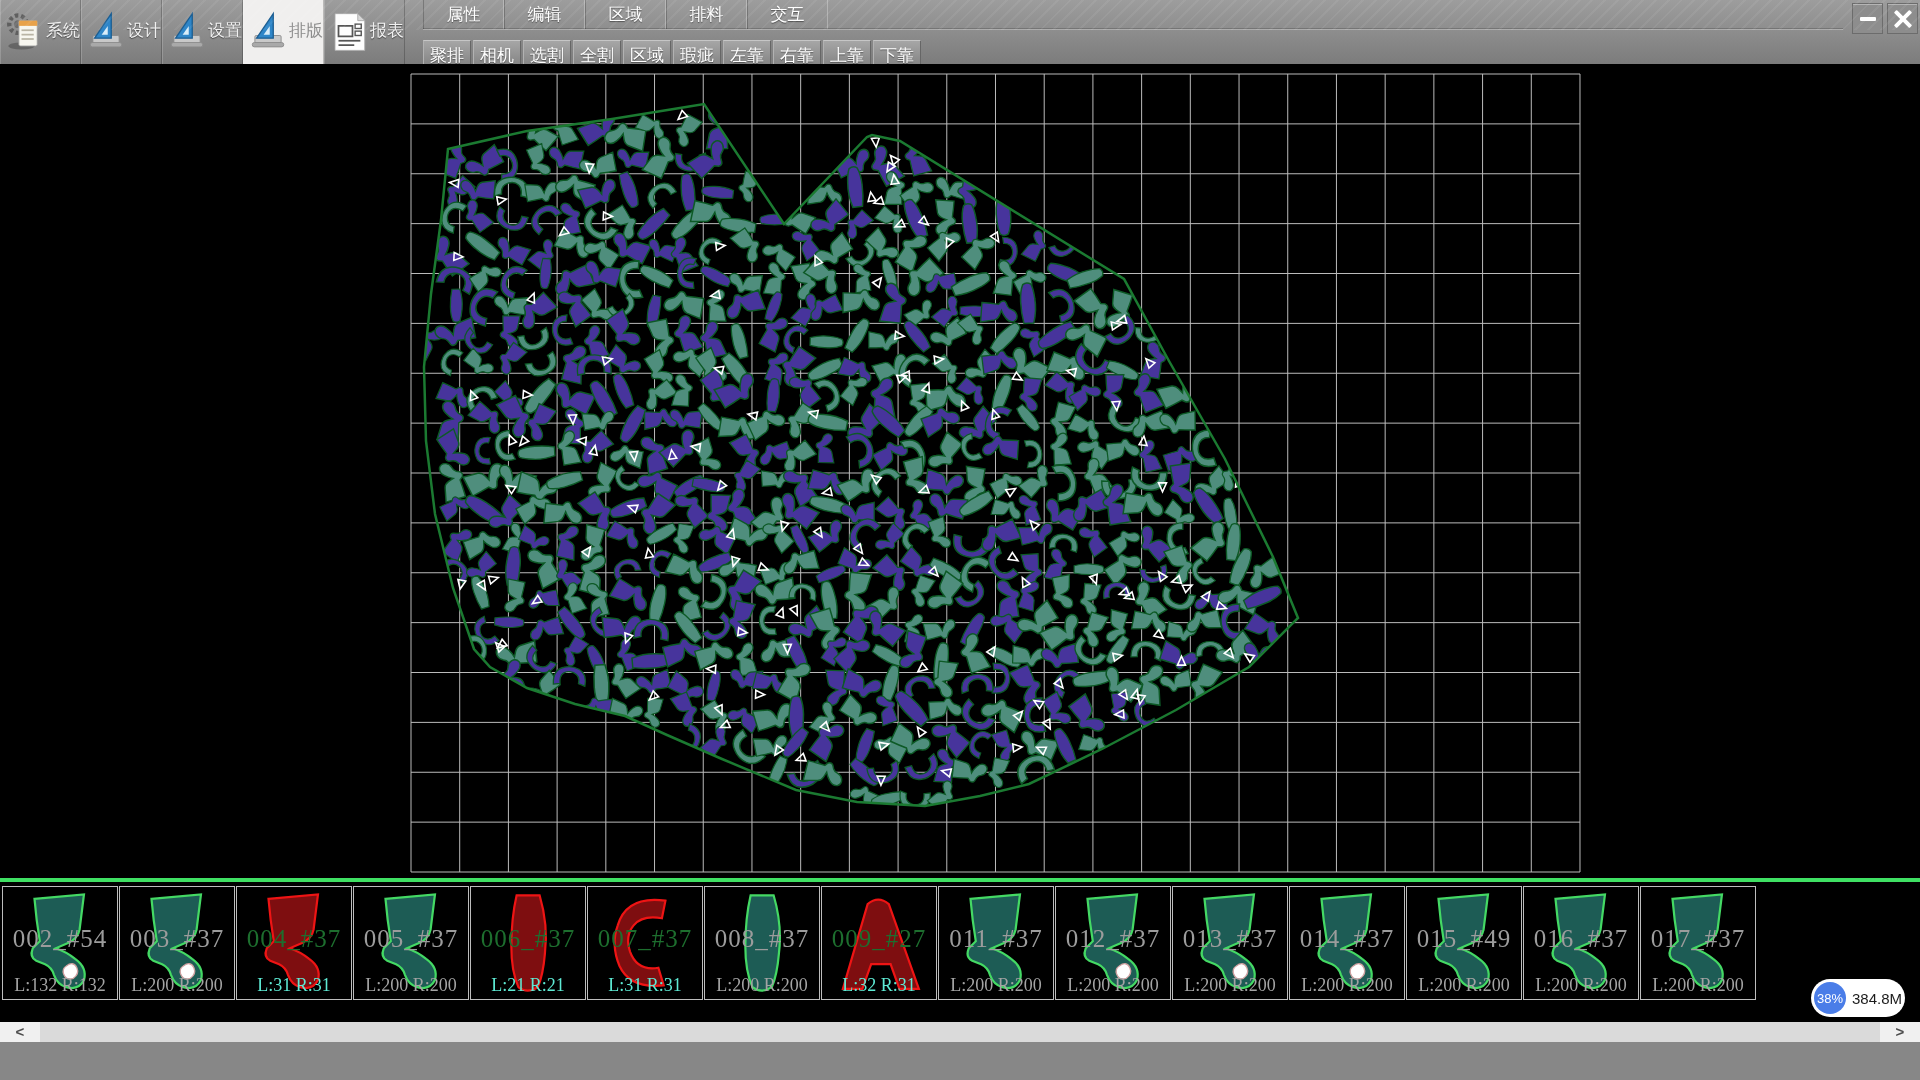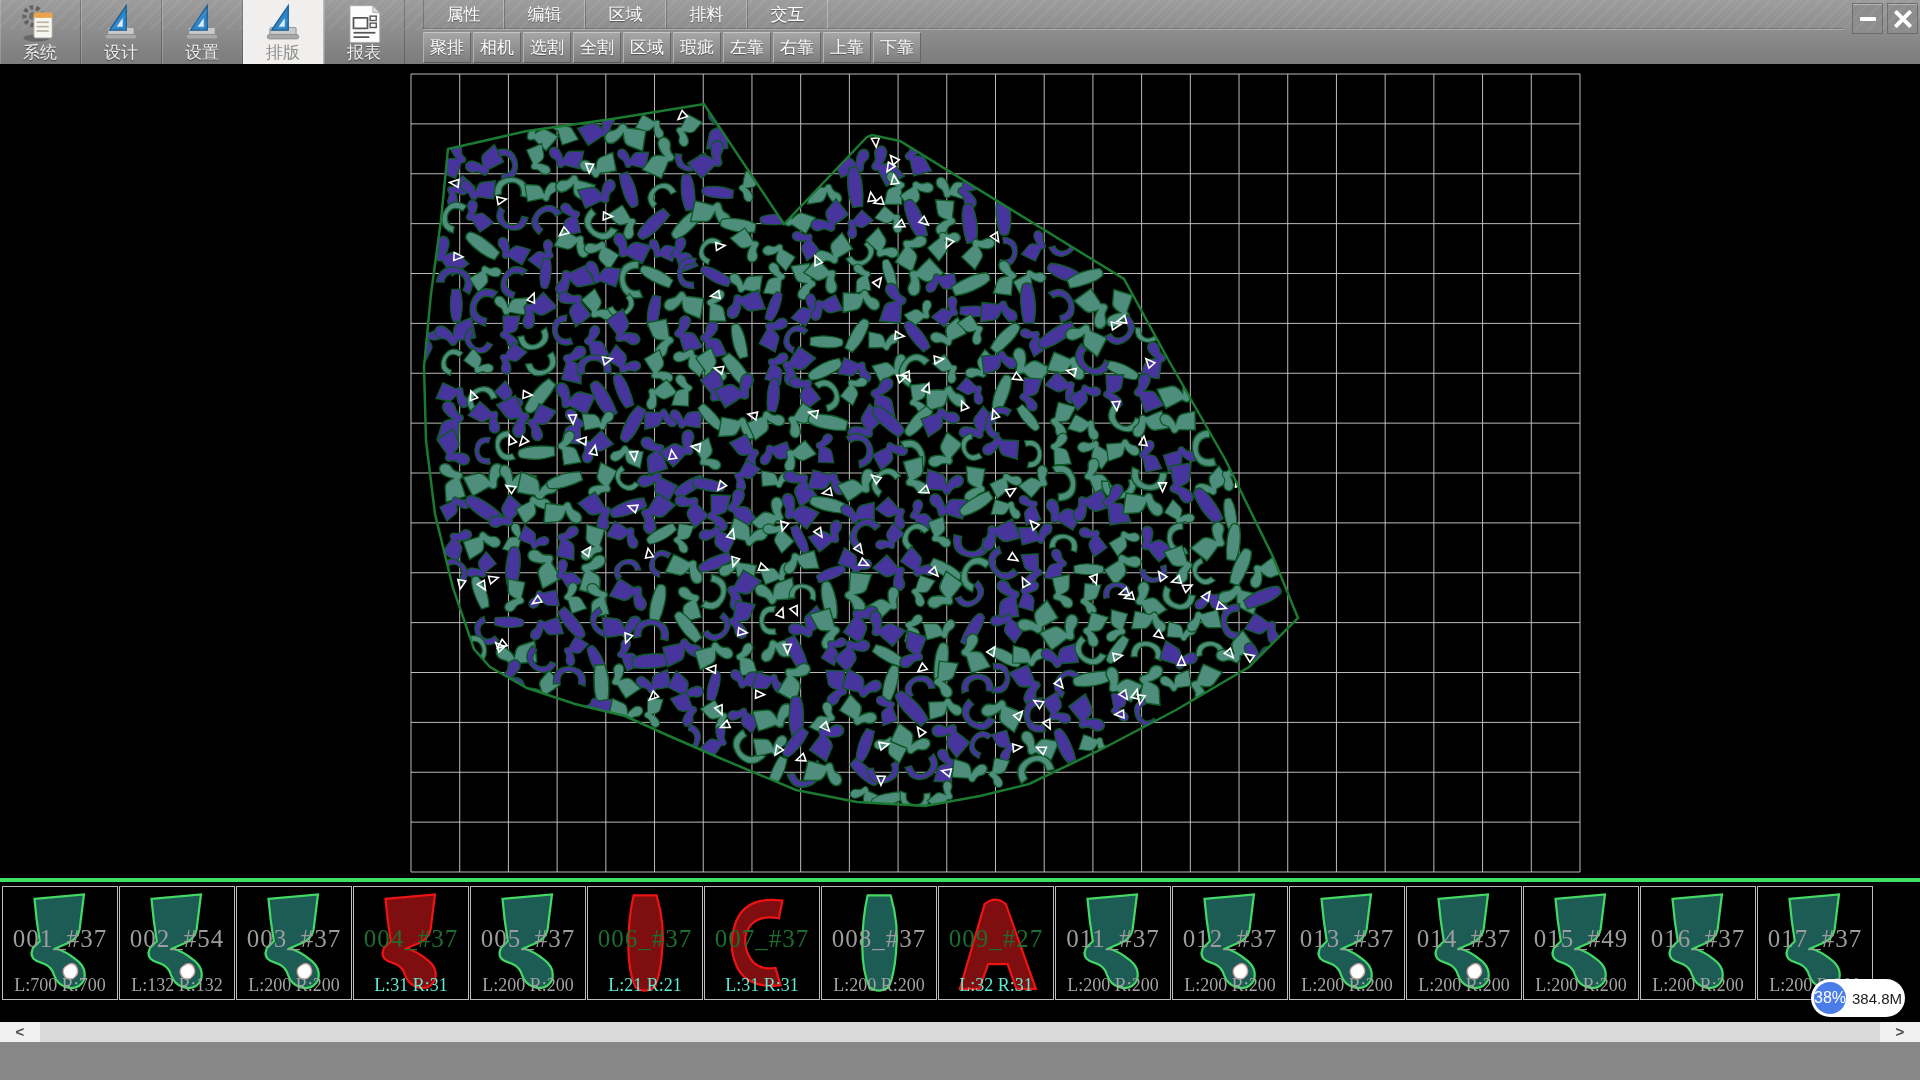--- a/index.html
+++ b/index.html
@@ -6,36 +6,36 @@
   body{width:1920px;height:1080px;overflow:hidden;background:#000;
        font-family:"Liberation Sans",sans-serif;position:relative;}
 
   
   #toolbar{position:absolute;top:0;left:0;width:1920px;height:64px;
     background:linear-gradient(#9d9d9d,#7c7c7c);}
   #toolbar::after{content:"";position:absolute;inset:0 0 34px 0;
     background:repeating-linear-gradient(135deg,rgba(255,255,255,.06) 0 2px,rgba(0,0,0,0) 2px 9px);
     pointer-events:none;}
   #bigbtns{position:absolute;left:0;top:0;display:flex;height:64px;}
-  .bigbtn{width:81px;height:64px;box-sizing:border-box;display:flex;flex-direction:column;
+  .bigbtn{width:81px;height:64px;box-sizing:border-box;display:flex;flex-direction:row;
     align-items:center;justify-content:flex-end;padding-bottom:2px;
     border-right:1px solid rgba(0,0,0,.22);box-shadow:inset 1px 0 0 rgba(255,255,255,.18);}
   .bigbtn .bicon{width:42px;height:40px;margin-bottom:1px;}
   .bigbtn .blbl{font-size:17px;color:#f0f0f0;text-shadow:0 1px 1px rgba(0,0,0,.5);line-height:18px;}
   .bigbtn.selected{background:#f0efee;}
   .bigbtn.selected .blbl{color:#8d8d8d;text-shadow:none;}
 
   #menucol{position:absolute;left:423px;top:0;height:64px;}
   #tabs{display:flex;height:29px;}
   .tab{width:81px;height:29px;line-height:29px;text-align:center;font-size:17px;color:#fff;
     text-shadow:0 1px 1px rgba(0,0,0,.45);box-sizing:border-box;
     border-left:1px solid rgba(0,0,0,.22);border-right:1px solid rgba(255,255,255,.28);}
   #tabline{position:absolute;top:29px;left:423px;width:1420px;height:1px;
     background:rgba(255,255,255,.28);box-shadow:0 -1px 0 rgba(0,0,0,.18);}
-  #tools{display:flex;height:34px;align-items:center;gap:2px;padding-top:1px;}
+  #tools{display:flex;height:34px;align-items:center;gap:2px;padding-top:9px;}
   .tool{width:48px;height:31px;line-height:29px;text-align:center;font-size:17px;color:#fff;
     text-shadow:0 1px 1px rgba(0,0,0,.45);box-sizing:border-box;
     background:linear-gradient(#a6a6a6,#7e7e7e);
     border:1px solid;border-color:#c6c6c6 #666 #585858 #b2b2b2;}
 
   #winbtns{position:absolute;top:3px;right:2px;display:flex;gap:4px;}
   .winbtn{width:31px;height:31px;background:#8d8d8d;box-sizing:border-box;
     border:1px solid #6c6c6c;box-shadow:inset 0 1px 0 rgba(255,255,255,.35);
     display:flex;align-items:center;justify-content:center;position:relative;}
   .glyph-min{width:16px;height:4px;background:#fff;border-radius:1px;}
@@ -67,21 +67,21 @@
   .scrollbtn{position:absolute;top:0;width:40px;height:20px;background:#f0f0f0;
     color:#4c4c4c;font-weight:bold;font-size:15px;line-height:19px;text-align:center;}
   #sbl{left:0;} #sbr{right:0;}
   #statusbar{position:absolute;top:1042px;left:0;width:1920px;height:38px;background:#878787;}
 
   
   #badge{position:absolute;top:979px;right:15px;width:94px;height:38px;background:#fff;
     border-radius:19px;display:flex;align-items:center;z-index:9;
     box-shadow:0 1px 4px rgba(0,0,0,.45);}
   #badge .circ{width:32px;height:32px;border-radius:50%;background:#4a7de8;margin-left:3px;
-    color:#fff;font-size:16px;display:flex;align-items:center;justify-content:center;flex:none;}
+    color:#fff;font-size:13px;display:flex;align-items:center;justify-content:center;flex:none;}
   #badge .mem{color:#1c1c1c;font-size:15px;margin-left:6px;white-space:nowrap;text-align:center;}
 </style>
 </head>
 <body>
 
 <div id="toolbar">
   <div id="bigbtns">
       <div class="bigbtn">
         <div class="bicon"><svg viewBox="0 0 48 48">
             <circle cx="16" cy="15" r="10" fill="none" stroke="#5f5f5f" stroke-width="5" stroke-dasharray="4 3.2"></circle>
@@ -873,28 +873,20 @@
     </svg>
 </div>
 
 <div id="strip">
   <div id="cells">
       <div class="cell">
         <svg viewBox="0 0 100 120" preserveAspectRatio="xMidYMid meet">
           <path d="M20,10 L76,5 L71,45 Q69,55 58,60 L44,66 Q56,70 66,78 Q80,88 76,102 Q70,114 56,110 Q46,107 42,96 Q40,88 32,84 L22,80 Q14,76 18,66 L26,58 Q22,34 20,10 Z" fill="#1d5c55" stroke="#44d964" stroke-width="2.5"></path>
           <path d="M56,86 Q64,80 68,88 Q71,95 64,100 Q56,103 53,95 Q51,89 56,86 Z" fill="#ffffff" stroke="#cfa0a0" stroke-width="1.5"></path>
         </svg>
-        <div class="pid">001_#37</div>
-        <div class="cnt">L:700 R:700</div>
-      </div>
-      <div class="cell">
-        <svg viewBox="0 0 100 120" preserveAspectRatio="xMidYMid meet">
-          <path d="M20,10 L76,5 L71,45 Q69,55 58,60 L44,66 Q56,70 66,78 Q80,88 76,102 Q70,114 56,110 Q46,107 42,96 Q40,88 32,84 L22,80 Q14,76 18,66 L26,58 Q22,34 20,10 Z" fill="#1d5c55" stroke="#44d964" stroke-width="2.5"></path>
-          <path d="M56,86 Q64,80 68,88 Q71,95 64,100 Q56,103 53,95 Q51,89 56,86 Z" fill="#ffffff" stroke="#cfa0a0" stroke-width="1.5"></path>
-        </svg>
         <div class="pid">002_#54</div>
         <div class="cnt">L:132 R:132</div>
       </div>
       <div class="cell">
         <svg viewBox="0 0 100 120" preserveAspectRatio="xMidYMid meet">
           <path d="M20,10 L76,5 L71,45 Q69,55 58,60 L44,66 Q56,70 66,78 Q80,88 76,102 Q70,114 56,110 Q46,107 42,96 Q40,88 32,84 L22,80 Q14,76 18,66 L26,58 Q22,34 20,10 Z" fill="#1d5c55" stroke="#44d964" stroke-width="2.5"></path>
           <path d="M56,86 Q64,80 68,88 Q71,95 64,100 Q56,103 53,95 Q51,89 56,86 Z" fill="#ffffff" stroke="#cfa0a0" stroke-width="1.5"></path>
         </svg>
         <div class="pid">003_#37</div>
         <div class="cnt">L:200 R:200</div>

